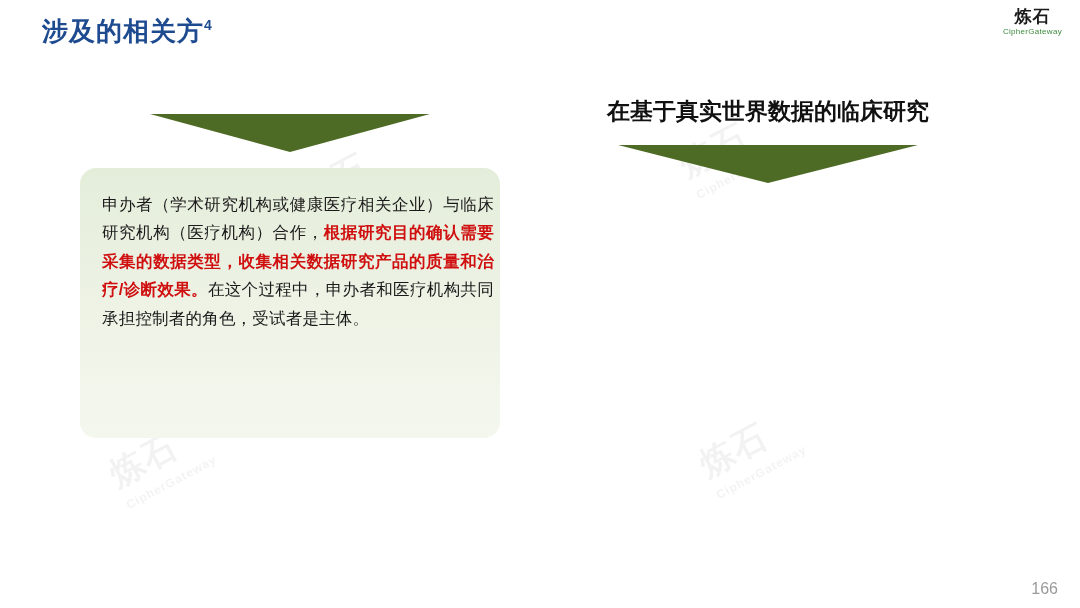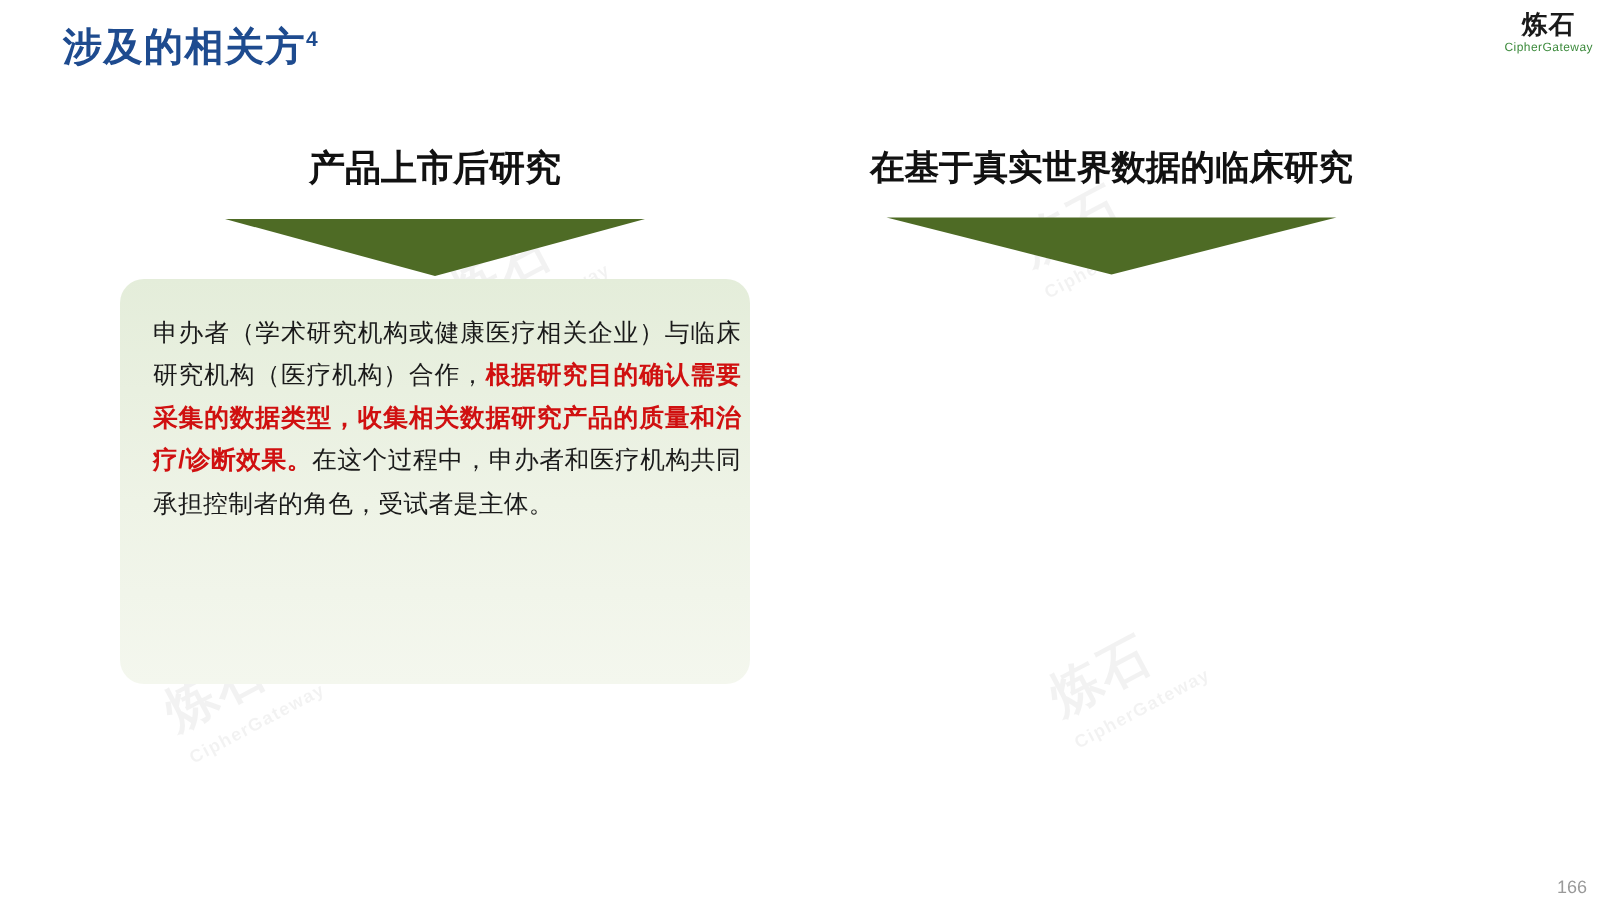--- a/index.html
+++ b/index.html
@@ -78,21 +78,21 @@
   .wm1 { left: 300px; top: 150px; }
   .wm2 { left: 680px; top: 120px; }
   .wm3 { left: 110px; top: 430px; }
   .wm4 { left: 700px; top: 420px; }
   
   .col {
     position: absolute;
     top: 96px;
   }
   .col-left  { left: 80px;  width: 420px; }
-  .col-right { left: 562px; width: 358px; }
+  .col-right { left: 589px; width: 358px; }
   .col-title {
     font-size: 24px;
     font-weight: bold;
     color: #111111;
     text-align: center;
     white-space: nowrap;
   }
   .col-right .col-title { font-size: 23px; }
   .arrow {
     margin: 18px auto 0 auto;
@@ -100,21 +100,21 @@
     height: 0;
     border-left: 140px solid transparent;
     border-right: 140px solid transparent;
     border-top: 38px solid #4e6b25;
   }
   .col-right .arrow {
     border-left-width: 150px;
     border-right-width: 150px;
   }
   .card {
-    margin-top: 2px;
+    margin-top: 16px;
     border-radius: 16px;
     background: linear-gradient(180deg, #e4edda 0%, #eef3e6 55%, #f4f7ee 100%);
     padding: 22px 6px 24px 22px;
     box-sizing: border-box;
   }
   .card p {
     margin: 0;
     font-size: 16.5px;
     line-height: 1.72;
     color: #1a1a1a;
@@ -125,21 +125,21 @@
     color: #d01010;
     font-weight: bold;
   }
   .col-left .card { min-height: 270px; }
   .col-right .card { min-height: 270px; }
   
   .page-num {
     position: absolute;
     right: 22px;
     bottom: 10px;
-    font-size: 12px;
+    font-size: 16px;
     color: #9a9a9a;
   }
 </style>
 </head>
 <body>
 
 <div class="slide">
 
   <div class="slide-title">
     <span>涉及的相关方</span><span class="sup">4</span>
@@ -161,21 +161,20 @@
   <div class="wm wm3">
     <span>炼石</span>
     <span class="wm-sub">CipherGateway</span>
   </div>
   <div class="wm wm4">
     <span>炼石</span>
     <span class="wm-sub">CipherGateway</span>
   </div>
 
   <div class="col col-left">
-    <div class="col-title">产品上市后研究</div>
     <div class="arrow"></div>
     <div class="card">
       <p><span>申办者（学术研究机构或健康医疗相关企业）与临床研究机构（医疗机构）合作，</span><span class="hl">根据研究目的确认需要采集的数据类型，收集相关数据研究产品的质量和治疗/诊断效果。</span><span>在这个过程中，申办者和医疗机构共同承担控制者的角色，受试者是主体。</span></p>
     </div>
   </div>
 
   <div class="col col-right">
     <div class="col-title">在基于真实世界数据的临床研究</div>
     <div class="arrow"></div>
   </div>

